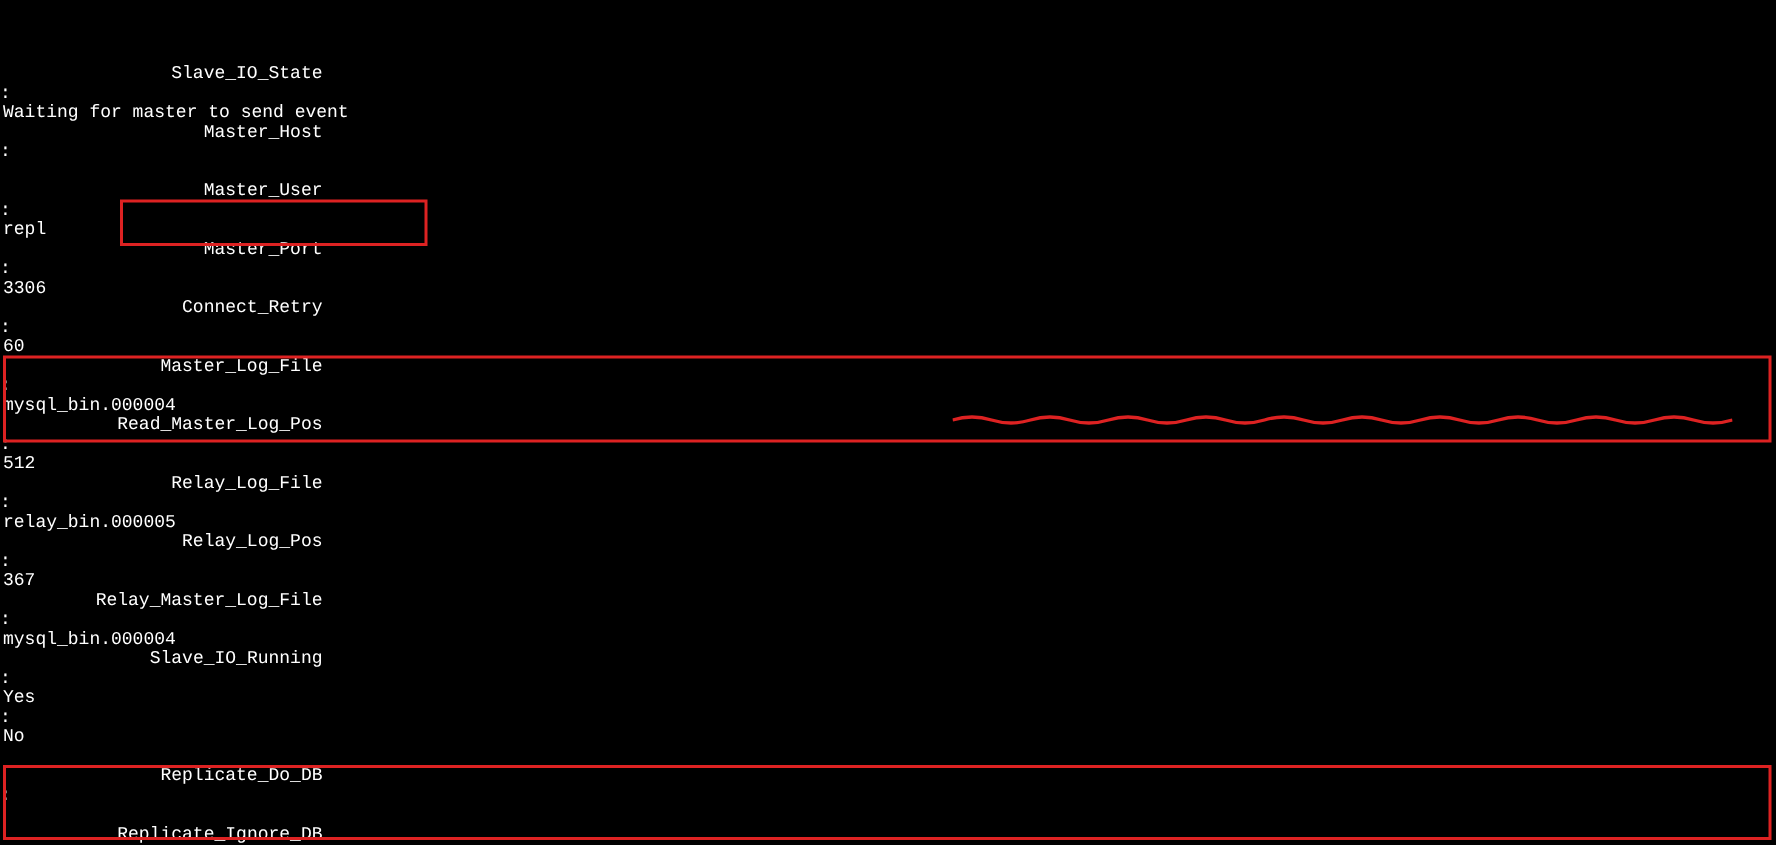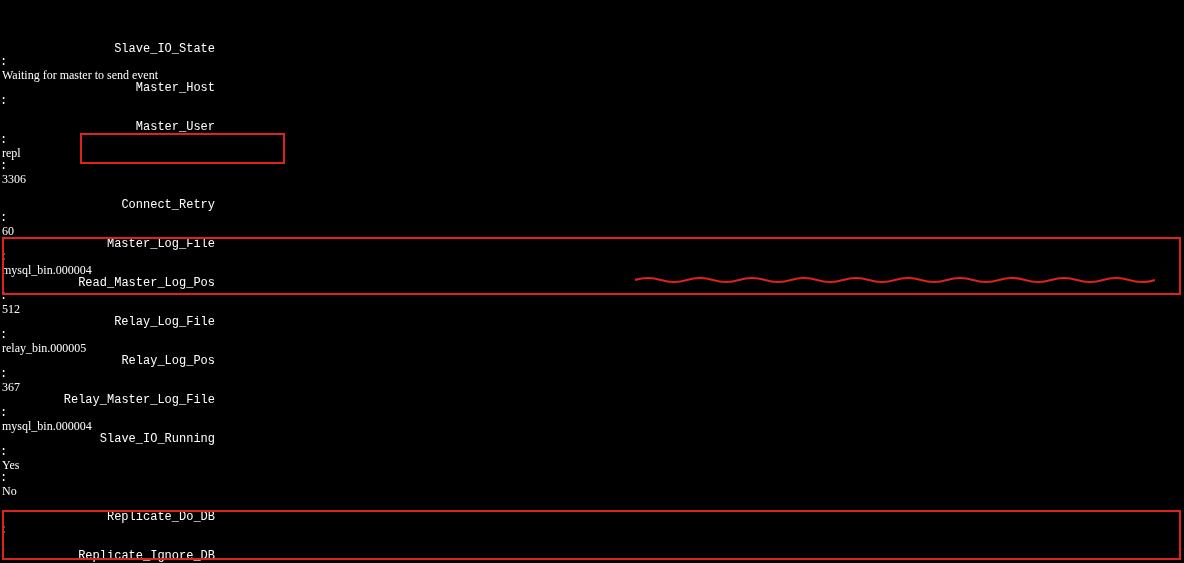--- a/index.html
+++ b/index.html
@@ -23,42 +23,42 @@
     height:13px;
     flex-direction:column;
   }
   .lbl{
     display:inline-block;
     width:215px;
     text-align:right;
     padding-right:0;
   }
   .sep{display:inline-block;}
-  .val{display:inline-block;padding-left:2px;font-family:Liberation Serif, serif;}
+  .val{display:inline-block;padding-left:2px;}
   .hl-box{
     position:absolute;
     border:2px solid #d22;
     box-sizing:border-box;
     pointer-events:none;
   }
   .underline-wavy{
     position:absolute;
     height:3px;
     pointer-events:none;
   }
 </style>
 </head>
 <body>
 
 <div class="terminal">
 
   <div class="row"><span class="lbl">Slave_IO_State</span><span class="sep">: </span><span class="val">Waiting for master to send event</span></div>
   <div class="row"><span class="lbl">Master_Host</span><span class="sep">: </span><span class="val"></span></div>
   <div class="row"><span class="lbl">Master_User</span><span class="sep">: </span><span class="val">repl</span></div>
-  <div class="row"><span class="sep">: </span><span class="val">3306</span></div>
+  <div class="row"><span class="lbl">Master_Port</span><span class="sep">: </span><span class="val">3306</span></div>
   <div class="row"><span class="lbl">Connect_Retry</span><span class="sep">: </span><span class="val">60</span></div>
   <div class="row"><span class="lbl">Master_Log_File</span><span class="sep">: </span><span class="val">mysql_bin.000004</span></div>
   <div class="row"><span class="lbl">Read_Master_Log_Pos</span><span class="sep">: </span><span class="val">512</span></div>
   <div class="row"><span class="lbl">Relay_Log_File</span><span class="sep">: </span><span class="val">relay_bin.000005</span></div>
   <div class="row"><span class="lbl">Relay_Log_Pos</span><span class="sep">: </span><span class="val">367</span></div>
   <div class="row"><span class="lbl">Relay_Master_Log_File</span><span class="sep">: </span><span class="val">mysql_bin.000004</span></div>
   <div class="row"><span class="lbl">Slave_IO_Running</span><span class="sep">: </span><span class="val">Yes</span></div>
   <div class="row"><span class="sep">: </span><span class="val">No</span></div>
   <div class="row"><span class="lbl">Replicate_Do_DB</span><span class="sep">: </span><span class="val"></span></div>
   <div class="row"><span class="lbl">Replicate_Ignore_DB</span><span class="sep">: </span><span class="val">mysql</span></div>

